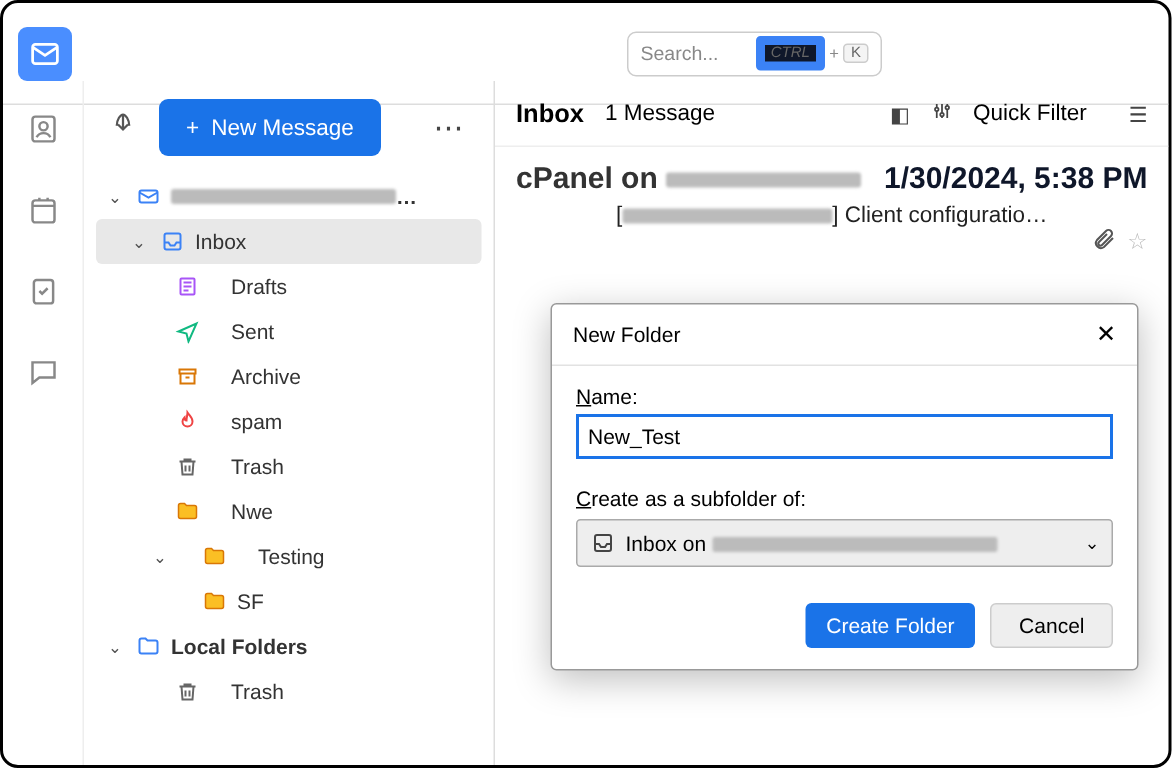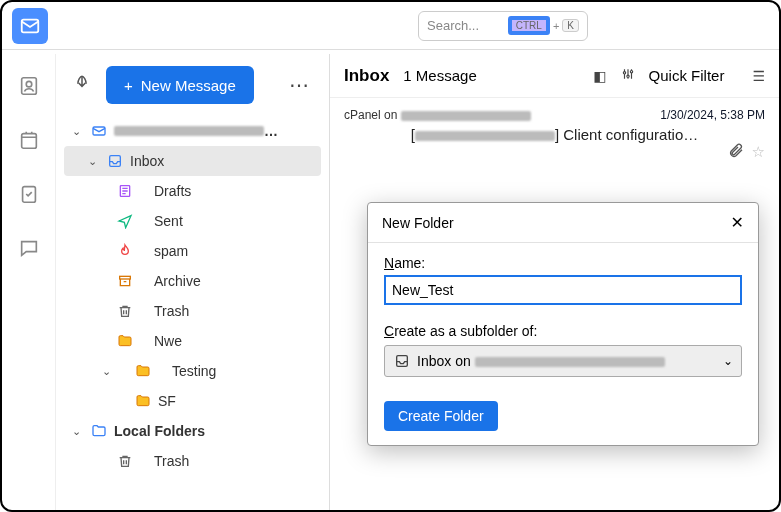--- a/index.html
+++ b/index.html
@@ -1,23 +1,23 @@
 <!DOCTYPE html>
 <html><head>
 <meta charset="utf-8">
 <style>
 * { box-sizing: border-box; margin: 0; padding: 0; font-family: -apple-system, BlinkMacSystemFont, "Segoe UI", Arial, sans-serif; }
 body { width: 781px; height: 512px; background: #fff; border: 2px solid #000; border-radius: 12px; overflow: hidden; position: relative; }
 
 
-.topbar { height: 48px; display: flex; align-items: center; padding: 0 10px; border-bottom: 1px solid #ddd; }
+.topbar { height: 68px; display: flex; align-items: center; padding: 0 10px; border-bottom: 1px solid #ddd; }
 .app-icon { width: 36px; height: 36px; background: #4a8eff; border-radius: 6px; display: flex; align-items: center; justify-content: center; }
 .app-icon svg { width: 22px; height: 22px; }
 .search-wrap { margin-left: 370px; display:flex; align-items:center; background:#fff; border:1px solid #ccc; border-radius:6px; height:30px; padding:0 8px; width:170px; color:#888; font-size:13px;}
-.search-wrap .kbd { margin-left:auto; border:4px solid #3b82f6; border-radius:3px; padding:0 4px; font-size:10px; background:#c4b5fd; color:#666;}
+.search-wrap .kbd { margin-left:auto; border:6px solid #3b82f6; border-radius:3px; padding:0 4px; font-size:10px; background:#0f172a; color:#666;font-style:italic;}
 .search-wrap .plus { margin:0 3px; font-size:11px;}
 .search-wrap .kbd2{ border:1px solid #ccc; border-radius:3px; padding:0 4px; font-size:10px; background:#f4f4f4; color:#666;}
 
 
 .rail { position: absolute; left: 0; top: 52px; bottom: 0; width: 54px; border-right: 1px solid #eee; display: flex; flex-direction: column; align-items: center; padding-top: 20px; gap: 30px; }
 .rail-icon { width: 24px; height: 24px; color: #777; display:flex; align-items:center; justify-content:center; }
 .rail-icon svg { width: 22px; height: 22px; stroke:#888; }
 
 
 .sidebar { position:absolute; left:54px; top:52px; width:274px; bottom:0; border-right:1px solid #ddd; padding:12px 8px; }
@@ -38,37 +38,37 @@
 .redact{display:inline-block; height:10px; background:#bbb; border-radius:2px; filter:blur(1px);}
 
 
 .main { position:absolute; left:328px; right:0; top:52px; bottom:0; }
 .main-hdr { height:44px; display:flex; align-items:center; padding:0 14px; border-bottom:1px solid #eee; gap:14px; font-size:15px;}
 .main-hdr .title{font-weight:bold; font-size:17px;}
 .main-hdr .spacer{margin-left:auto;}
 .qf-ico{font-size:14px; color:#444;}
 
 .msg-row { padding:10px 14px 10px 14px; }
-.msg-line1{display:flex; font-size:12px; color:#333;}
+.msg-line1{display:flex; font-size:20px; color:#333;font-weight:bold;}
 .msg-line1 .date{margin-left:auto; color:#0f172a;}
 .msg-line2{display:flex; align-items:center; font-size:15px; color:#222; margin-top:4px;flex-direction:column;}
 .msg-line2 .att{margin-left:auto; color:#555; display:flex; gap:8px;}
 
 
 .dialog{ position:absolute; left:365px; top:200px; width:392px; background:#fff; border:1px solid #999; border-radius:4px; box-shadow:0 6px 24px rgba(0,0,0,.25); }
 .dlg-title{display:flex; align-items:center; padding:10px 14px; border-bottom:1px solid #e2e2e2; font-size:14px;}
 .dlg-close{margin-left:auto; cursor:pointer; font-size:16px;}
 .dlg-body{padding:12px 16px 14px;}
 .dlg-body label{font-size:14px; display:block; margin-bottom:4px;}
 .dlg-body label .ul{text-decoration:underline;}
 .name-input{width:100%; height:30px; border:2px solid #1a73e8; outline:none; padding:0 6px; font-size:14px;}
 .subof{margin-top:18px;}
 .subsel{margin-top:6px; height:32px; border:1px solid #aaa; background:#eee; border-radius:3px; display:flex; align-items:center; padding:0 8px; font-size:14px; gap:6px;}
 .subsel .chv{margin-left:auto; font-size:12px;}
-.dlg-btns{display:flex; gap:10px; justify-content:space-between; padding:10px 16px 14px;}
+.dlg-btns{display:flex; gap:10px; justify-content:flex-end; padding:10px 16px 14px;}
 .btn-primary{background:#1a73e8; color:#fff; border:none; border-radius:4px; height:30px; padding:0 14px; font-size:14px; cursor:pointer;}
 .btn-sec{background:#eee; border:1px solid #ccc; border-radius:4px; height:30px; padding:0 18px; font-size:14px; cursor:pointer;}
 </style>
 </head>
 <body>
 
 <div class="topbar">
   <div class="app-icon">
     <svg viewBox="0 0 24 24" fill="none" stroke="#fff" stroke-width="2">
         <rect x="3" y="5" width="18" height="14" rx="2"></rect>
@@ -157,34 +157,34 @@
     <div class="row indent2">
       <span class="ico">
           <svg viewBox="0 0 24 24" fill="none" stroke="#10b981" stroke-width="2">
             <path d="M3 12l18-8-8 18-2-8-8-2z"></path>
           </svg>
         </span>
       <span class="lbl">Sent</span>
     </div>
     <div class="row indent2">
       <span class="ico">
-          <svg viewBox="0 0 24 24" fill="none" stroke="#ef4444" stroke-width="2">
-            <path d="M12 3c2 3 5 5 5 9a5 5 0 01-10 0c0-2 1-3 2-4 0 2 1 3 2 3 0-3 1-6 1-8z"></path>
-          </svg>
-        </span>
-      <span class="lbl">spam</span>
-    </div>
-    <div class="row indent2">
-      <span class="ico">
           <svg viewBox="0 0 24 24" fill="none" stroke="#d97706" stroke-width="2">
             <rect x="4" y="5" width="16" height="4"></rect>
             <path d="M5 9v10h14V9M10 13h4"></path>
           </svg>
         </span>
       <span class="lbl">Archive</span>
+    </div>
+    <div class="row indent2">
+      <span class="ico">
+          <svg viewBox="0 0 24 24" fill="none" stroke="#ef4444" stroke-width="2">
+            <path d="M12 3c2 3 5 5 5 9a5 5 0 01-10 0c0-2 1-3 2-4 0 2 1 3 2 3 0-3 1-6 1-8z"></path>
+          </svg>
+        </span>
+      <span class="lbl">spam</span>
     </div>
     <div class="row indent2">
       <span class="ico">
           <svg viewBox="0 0 24 24" fill="none" stroke="#666" stroke-width="2">
             <path d="M4 7h16M9 7V5h6v2M6 7l1 13h10l1-13M10 11v6M14 11v6"></path>
           </svg>
         </span>
       <span class="lbl">Trash</span>
     </div>
     <div class="row indent2">
@@ -282,14 +282,15 @@
               <path d="M4 13V6a2 2 0 012-2h12a2 2 0 012 2v7M4 13l4 0 2 3h4l2-3h4M4 13v5a2 2 0 002 2h12a2 2 0 002-2v-5"></path>
             </svg>
           </span>
         <span><span>Inbox on </span><span class="redact" style="width:190px;vertical-align:middle"></span></span>
         <span class="chv">⌄</span>
       </div>
     </div>
   </div>
   <div class="dlg-btns">
     <button class="btn-primary"><span class="ul">Create Folder</span></button>
+    <button class="btn-sec">Cancel</button>
   </div>
 </div>
 
 </body></html>

